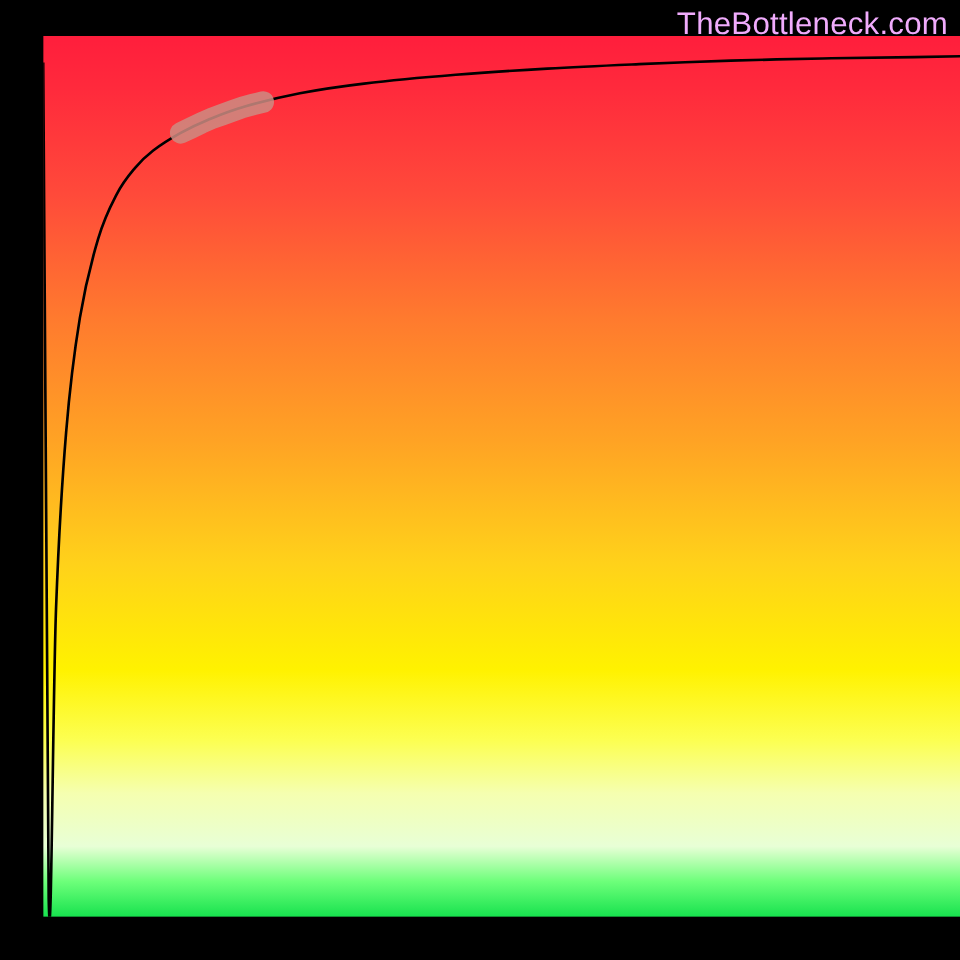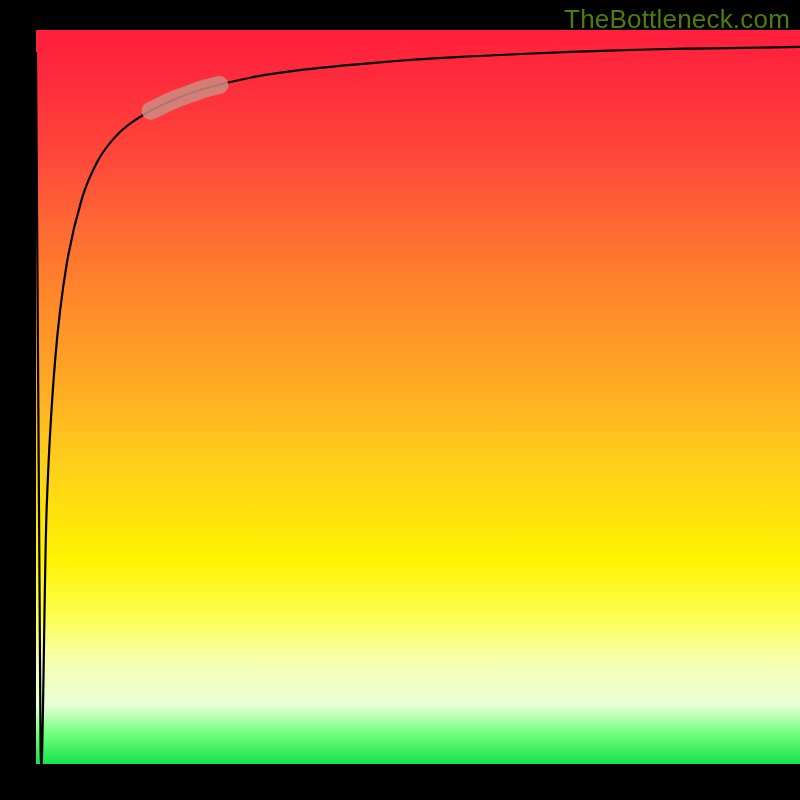--- a/index.html
+++ b/index.html
@@ -14,21 +14,21 @@
   .frame {
     position: relative;
     width: 800px;
     height: 800px;
     background: #000;
   }
   .watermark {
     position: absolute;
     top: 4px;
     right: 10px;
-    color: #4d7c0f;
+    color: #f0abfc;
     font-size: 26px;
     font-weight: 500;
     letter-spacing: 0.2px;
     z-index: 20;
   }
   .plot-area {
     position: absolute;
     left: 36px;
     top: 30px;
     width: 764px;

